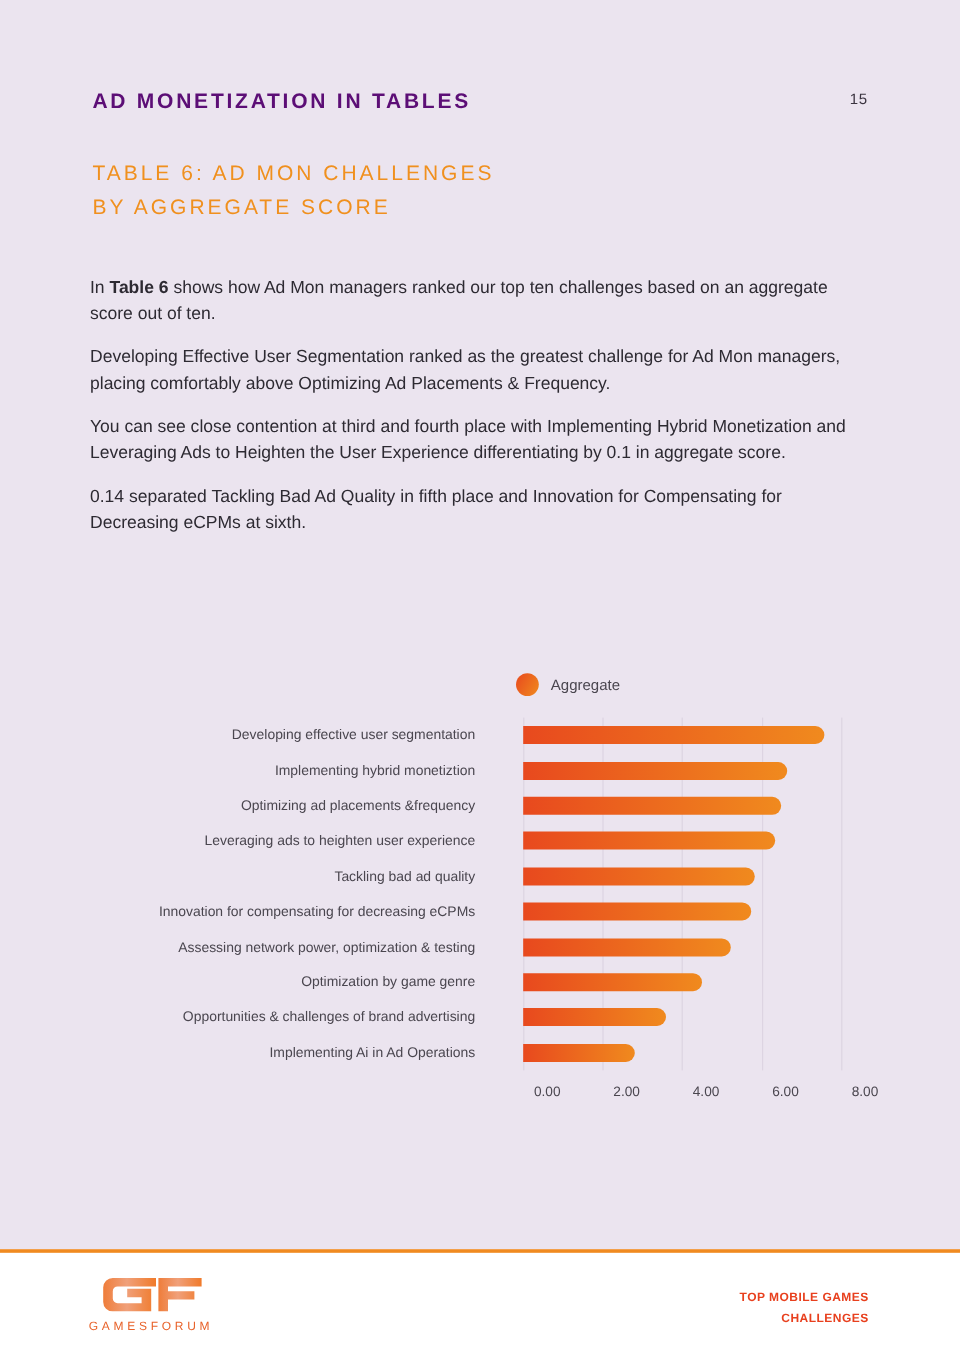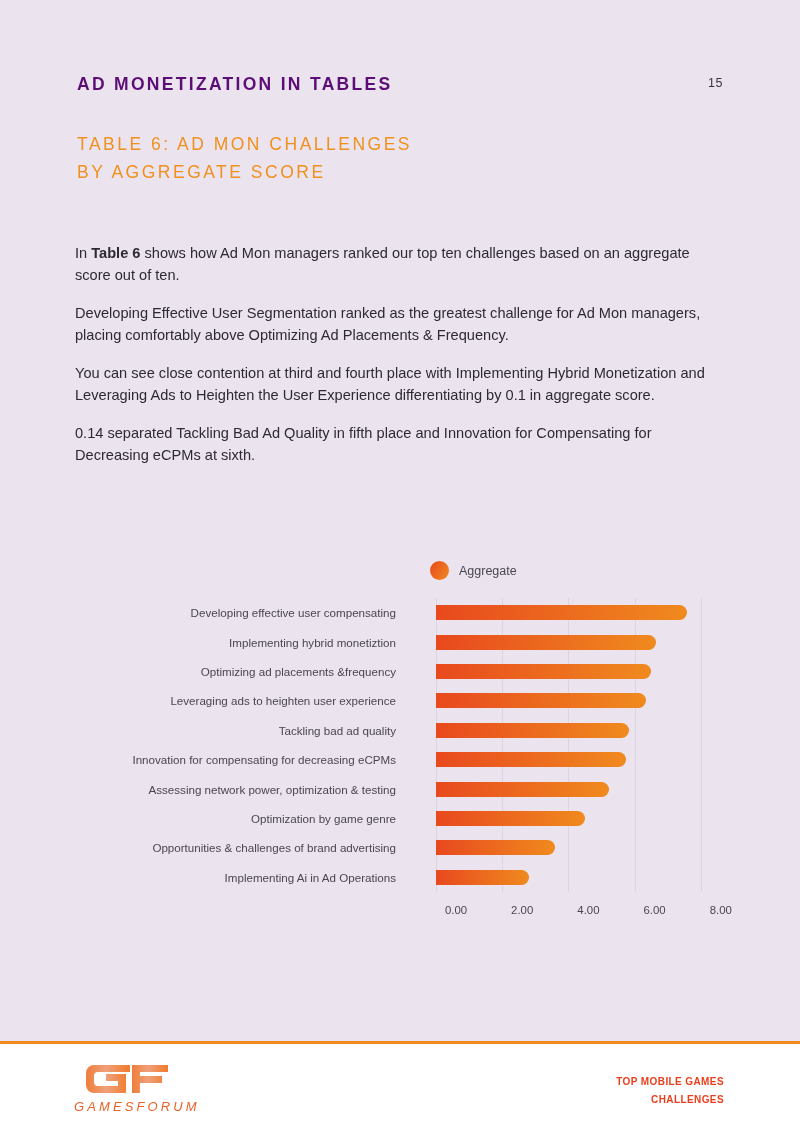--- a/index.html
+++ b/index.html
@@ -54,21 +54,21 @@
   
   .body-copy {
     position: absolute;
     left: 75px;
     top: 226px;
     width: 630px;
     font-size: 14.6px;
     line-height: 21.5px;
     color: #2d2a32;
   }
-  .body-copy p { margin: 17px 0 15px 0; }
+  .body-copy p { margin: 4px 0 15px 0; }
   .body-copy p:last-child { margin-bottom: 0; }
   .body-copy b { font-weight: bold; }
 
   
   .chart {
     position: absolute;
     left: 0;
     top: 548px;
     width: 800px;
     height: 380px;
@@ -191,25 +191,24 @@
     background: #f08a20;
   }
   .logo {
     position: absolute;
     left: 74px;
     top: 22px;
     width: 100px;
   }
   .logo-word {
     margin-top: 2px;
-    font-size: 13px;
+    font-size: 10px;
     letter-spacing: 3.1px;
     color: #e8622a;
     white-space: nowrap;
-    font-style: italic;
   }
   .footer-title {
     position: absolute;
     right: 76px;
     top: 32px;
     text-align: right;
     font-size: 10px;
     font-weight: bold;
     line-height: 18px;
     letter-spacing: 0.4px;
@@ -239,21 +238,21 @@
 
   <div class="chart">
 
     <div class="legend">
       <div class="legend-swatch"></div>
       <div class="legend-label">Aggregate</div>
     </div>
 
     <div class="plot-wrap">
       <div class="cat-labels">
-          <div class="cat-label">Developing effective user compensating</div>
+          <div class="cat-label">Developing effective user segmentation</div>
           <div class="cat-label">Implementing hybrid monetiztion</div>
           <div class="cat-label">Optimizing ad placements &amp;frequency</div>
           <div class="cat-label">Leveraging ads to heighten user experience</div>
           <div class="cat-label">Tackling bad ad quality</div>
           <div class="cat-label">Innovation for compensating for decreasing eCPMs</div>
           <div class="cat-label">Assessing network power, optimization &amp; testing</div>
           <div class="cat-label">Optimization by game genre</div>
           <div class="cat-label">Opportunities &amp; challenges of brand advertising</div>
           <div class="cat-label">Implementing Ai in Ad Operations</div>
         </div>

